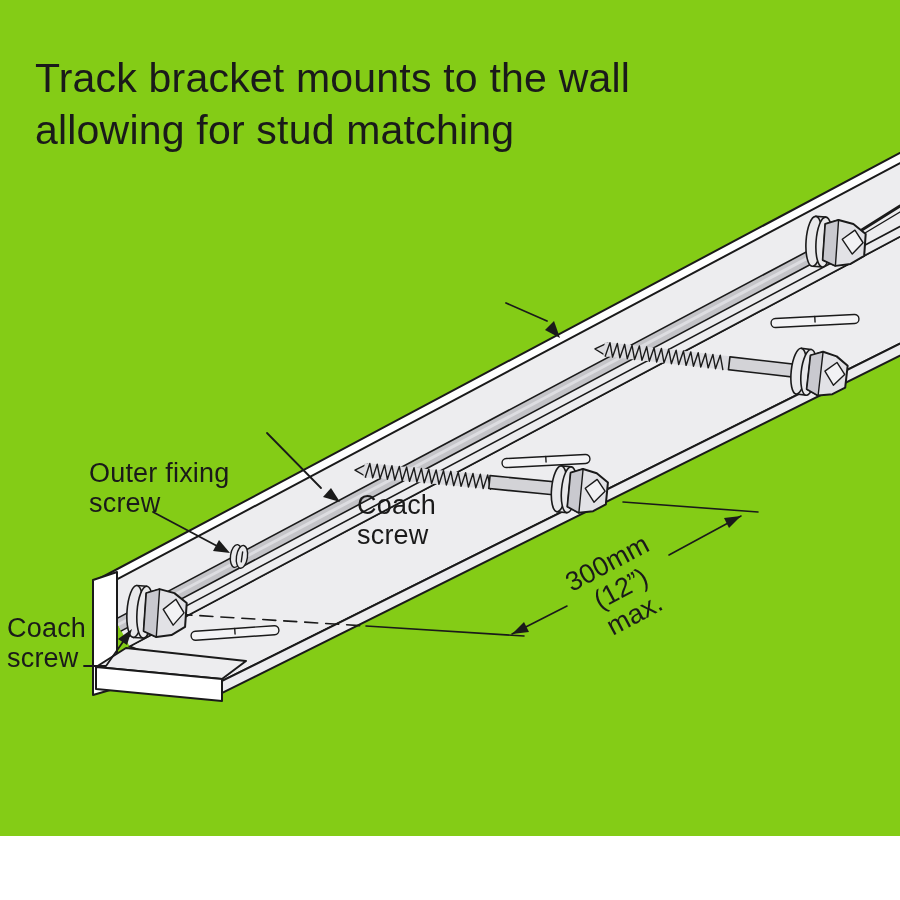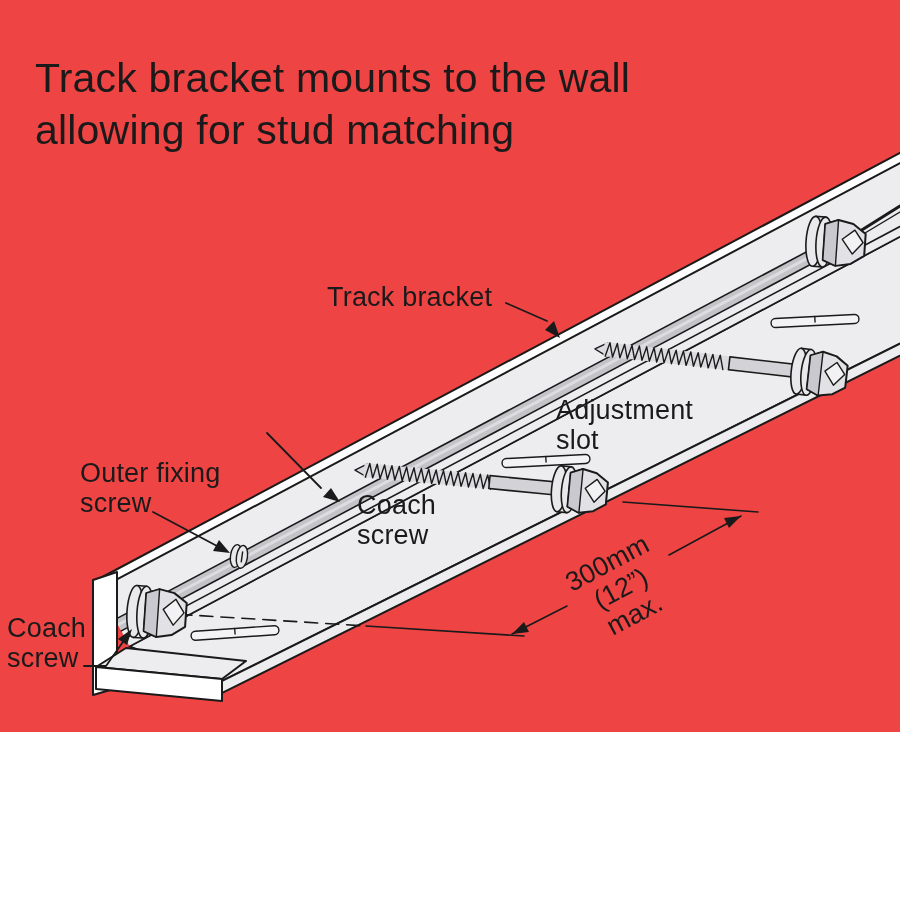--- a/index.html
+++ b/index.html
@@ -1,17 +1,17 @@
 <!DOCTYPE html>
 <html style="--ink: #1a1a1a; --face: #ededef; --channel: #c4c4c8; --shank: #d3d3d7; --thread: #dcdce0; --washer: #e9e9eb; --head_dark: #c9c9cf; --head_light: #e2e2e6; --head_ridge: #f2f2f4; --slot: #f3f3f5;"><head>
 <meta charset="utf-8">
 <style>
   html,body{margin:0;padding:0;background:#fff;}
   #stage{
-    position:relative;width:900px;height:732px;background:#ef4444;overflow:hidden;
+    position:relative;width:900px;height:836px;background:#84cc16;overflow:hidden;
     font-family:"Liberation Sans","DejaVu Sans",sans-serif;color:var(--ink,#1a1a1a);
   }
   #art{position:absolute;left:0;top:0;}
   .lbl{
     position:absolute;font-size:27px;line-height:1.1;white-space:pre-line;
     color:var(--ink,#1a1a1a);letter-spacing:0.2px;
   }
   #title{
     position:absolute;left:35px;top:52px;font-size:41px;line-height:1.27;
     letter-spacing:0.2px;color:var(--ink,#1a1a1a);
@@ -165,31 +165,28 @@
     </g>
     <g>
       <path class="ln" stroke-width="1.8" d="M84,666 L106,666 L125,639"></path>
       <polygon class="fill-ink" points="132,629 127,645 118,639"></polygon>
     </g>
   </svg>
 
   <div id="title" style="white-space:pre-line">Track bracket mounts to the wall
 allowing for stud matching</div>
 
-  <div class="lbl" style="left:327px;top:283px">Track bracket</div>
 
 
-  <div class="lbl" style="left:80px;top:459px">Outer fixing
+  <div class="lbl" style="left:89px;top:459px">Outer fixing
 screw</div>
 
   <div class="lbl" style="left:7px;top:614px">Coach
 screw</div>
 
   <div class="lbl" style="left:357px;top:491px">Coach
 screw</div>
 
-  <div class="lbl" style="left:556px;top:396px">Adjustment
-slot</div>
 
   <div id="dim-text">300mm
 (12”)
 max.</div>
 </div>
 
 </body></html>

